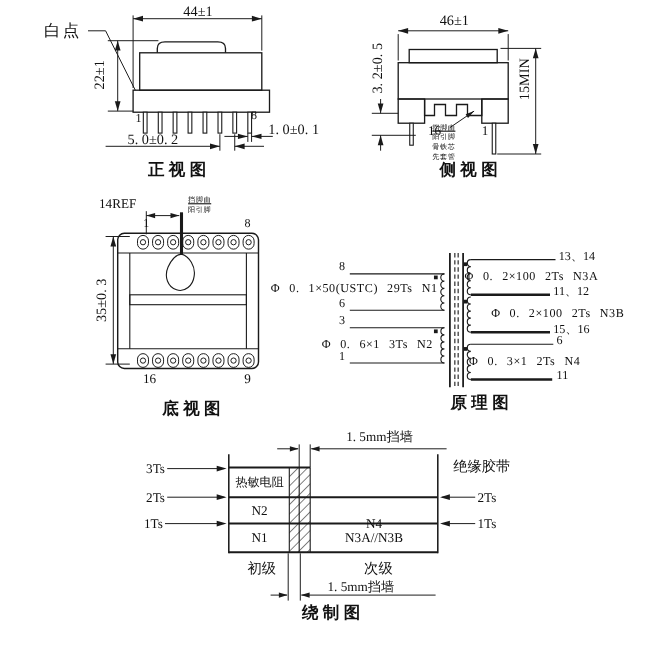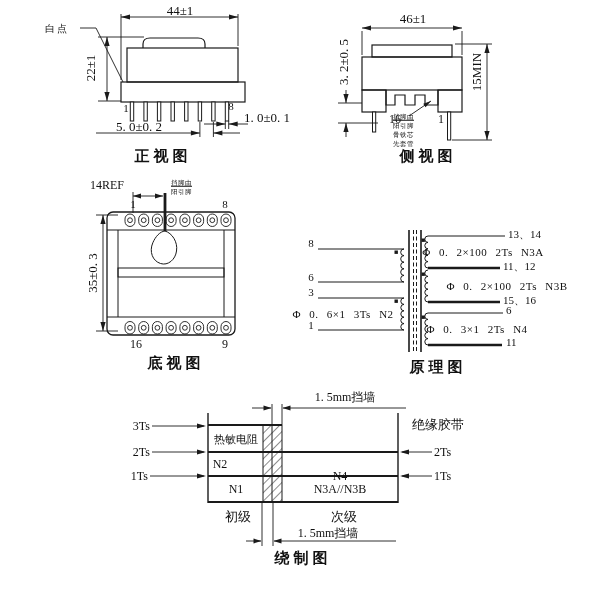--- a/index.html
+++ b/index.html
@@ -6,21 +6,21 @@
   .canvas{position:relative;width:600px;height:600px;background:#ffffff;overflow:hidden;
           font-family:"Liberation Serif","DejaVu Serif",serif;color:#111;}
   svg{position:absolute;left:0;top:0;}
   .lbl{position:absolute;color:#111;white-space:nowrap;line-height:1;
        font-family:"Liberation Serif","DejaVu Serif",serif;
        transform:translate(-50%,-50%);}
   .la{transform:translate(0,-50%);}
   .ra{transform:translate(-100%,-50%);}
   .rot{transform:translate(-50%,-50%) rotate(-90deg);}
   .cap{font-weight:bold;font-size:15px;letter-spacing:4px;}
-  .f15{font-size:10px;letter-spacing:2px;}
+  .f15{font-size:15px;letter-spacing:2px;}
   .f13{font-size:13px;}
   .f12{font-size:12px;}
   .f11{font-size:11px;}
   .note{font-size:6.5px;transform:translate(0,-50%);letter-spacing:0.5px;}
   .note u{text-decoration:underline;}
   .ws{word-spacing:5px;letter-spacing:0.5px;text-align:center;}
 </style>
 </head>
 <body>
 
@@ -253,44 +253,45 @@
 <span class="lbl cap" style="left:428px;top:156px">侧视图</span>
 
 <span class="lbl f12" style="left:107px;top:185px">14REF</span>
 <span class="lbl note" style="left:171px;top:183px"><u>挡脚由</u></span>
 <span class="lbl note" style="left:171px;top:192px">阳引脚</span>
 <span class="lbl f11" style="left:133px;top:204px">1</span>
 <span class="lbl f11" style="left:225px;top:204px">8</span>
 <span class="lbl f13 rot" style="left:92px;top:273px">35±0. 3</span>
 <span class="lbl f12" style="left:136px;top:344px">16</span>
 <span class="lbl f12" style="left:225px;top:344px">9</span>
-<span class="lbl cap" style="left:176px;top:363px">底视图</span>
+<span class="lbl cap" style="left:176px;top:373px">底视图</span>
 
 <span class="lbl f11" style="left:311px;top:243px">8</span>
 <span class="lbl f11" style="left:311px;top:277px">6</span>
+<span class="lbl f11 ws" style="left:322px;top:263px">Φ 0. 1×50(USTC) 29Ts N1</span>
 <span class="lbl f11" style="left:311px;top:292px">3</span>
 <span class="lbl f11" style="left:311px;top:325px">1</span>
 <span class="lbl f11 ws" style="left:343px;top:314px">Φ 0. 6×1 3Ts N2</span>
 <span class="lbl f11 la" style="left:508px;top:234px">13、14</span>
 <span class="lbl f11 la" style="left:503px;top:266px">11、12</span>
 <span class="lbl f11 ws" style="left:483px;top:252px">Φ 0. 2×100 2Ts N3A</span>
 <span class="lbl f11 ws" style="left:507px;top:286px">Φ 0. 2×100 2Ts N3B</span>
 <span class="lbl f11 la" style="left:503px;top:300px">15、16</span>
 <span class="lbl f11 la" style="left:506px;top:310px">6</span>
 <span class="lbl f11 ws" style="left:477px;top:329px">Φ 0. 3×1 2Ts N4</span>
 <span class="lbl f11 la" style="left:506px;top:342px">11</span>
 <span class="lbl cap" style="left:438px;top:367px">原理图</span>
 
 <span class="lbl f12" style="left:345px;top:397px">1. 5mm挡墙</span>
 <span class="lbl f13 la" style="left:412px;top:424px">绝缘胶带</span>
 <span class="lbl f12 ra" style="left:150px;top:426px">3Ts</span>
 <span class="lbl f12 ra" style="left:150px;top:452px">2Ts</span>
 <span class="lbl f12 ra" style="left:148px;top:476px">1Ts</span>
 <span class="lbl f11" style="left:236px;top:439px">热敏电阻</span>
-<span class="lbl f12" style="left:220px;top:464px">N2</span>
+<span class="lbl f12" style="left:236px;top:464px">N2</span>
 <span class="lbl f12" style="left:236px;top:489px">N1</span>
 <span class="lbl f12" style="left:340px;top:476px">N4</span>
 <span class="lbl f12" style="left:340px;top:489px">N3A//N3B</span>
 <span class="lbl f12 la" style="left:434px;top:452px">2Ts</span>
 <span class="lbl f12 la" style="left:434px;top:476px">1Ts</span>
 <span class="lbl f13" style="left:238px;top:516px">初级</span>
 <span class="lbl f13" style="left:344px;top:516px">次级</span>
 <span class="lbl f12" style="left:328px;top:533px">1. 5mm挡墙</span>
 <span class="lbl cap" style="left:303px;top:558px">绕制图</span>
 

